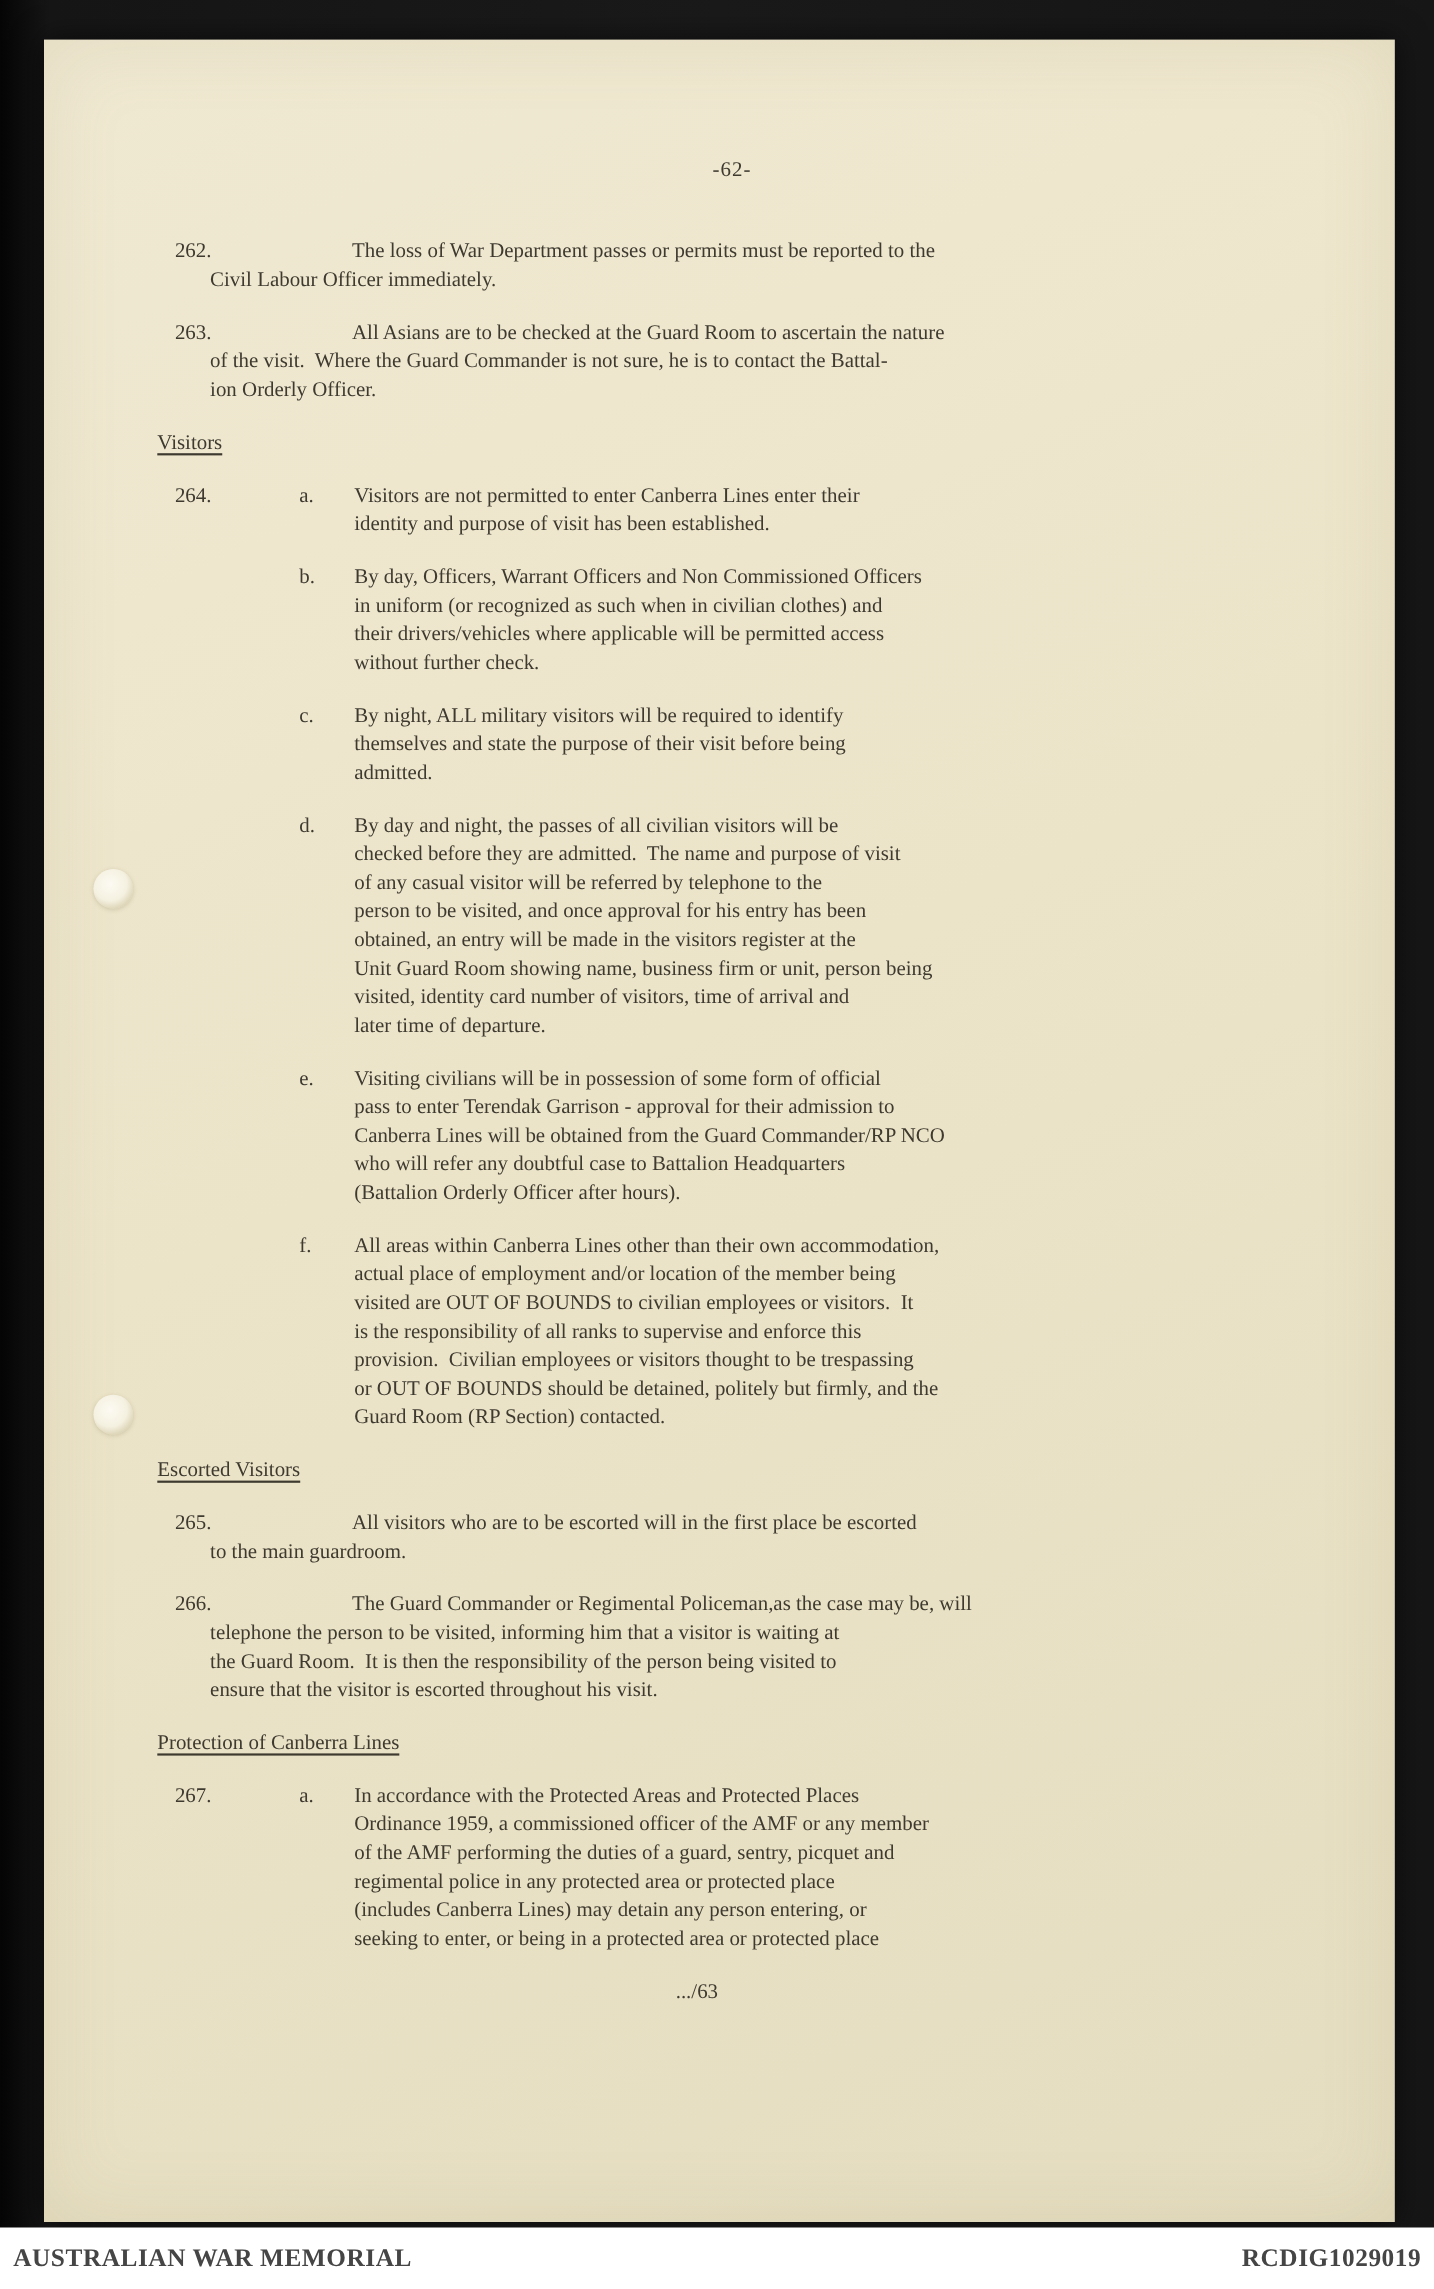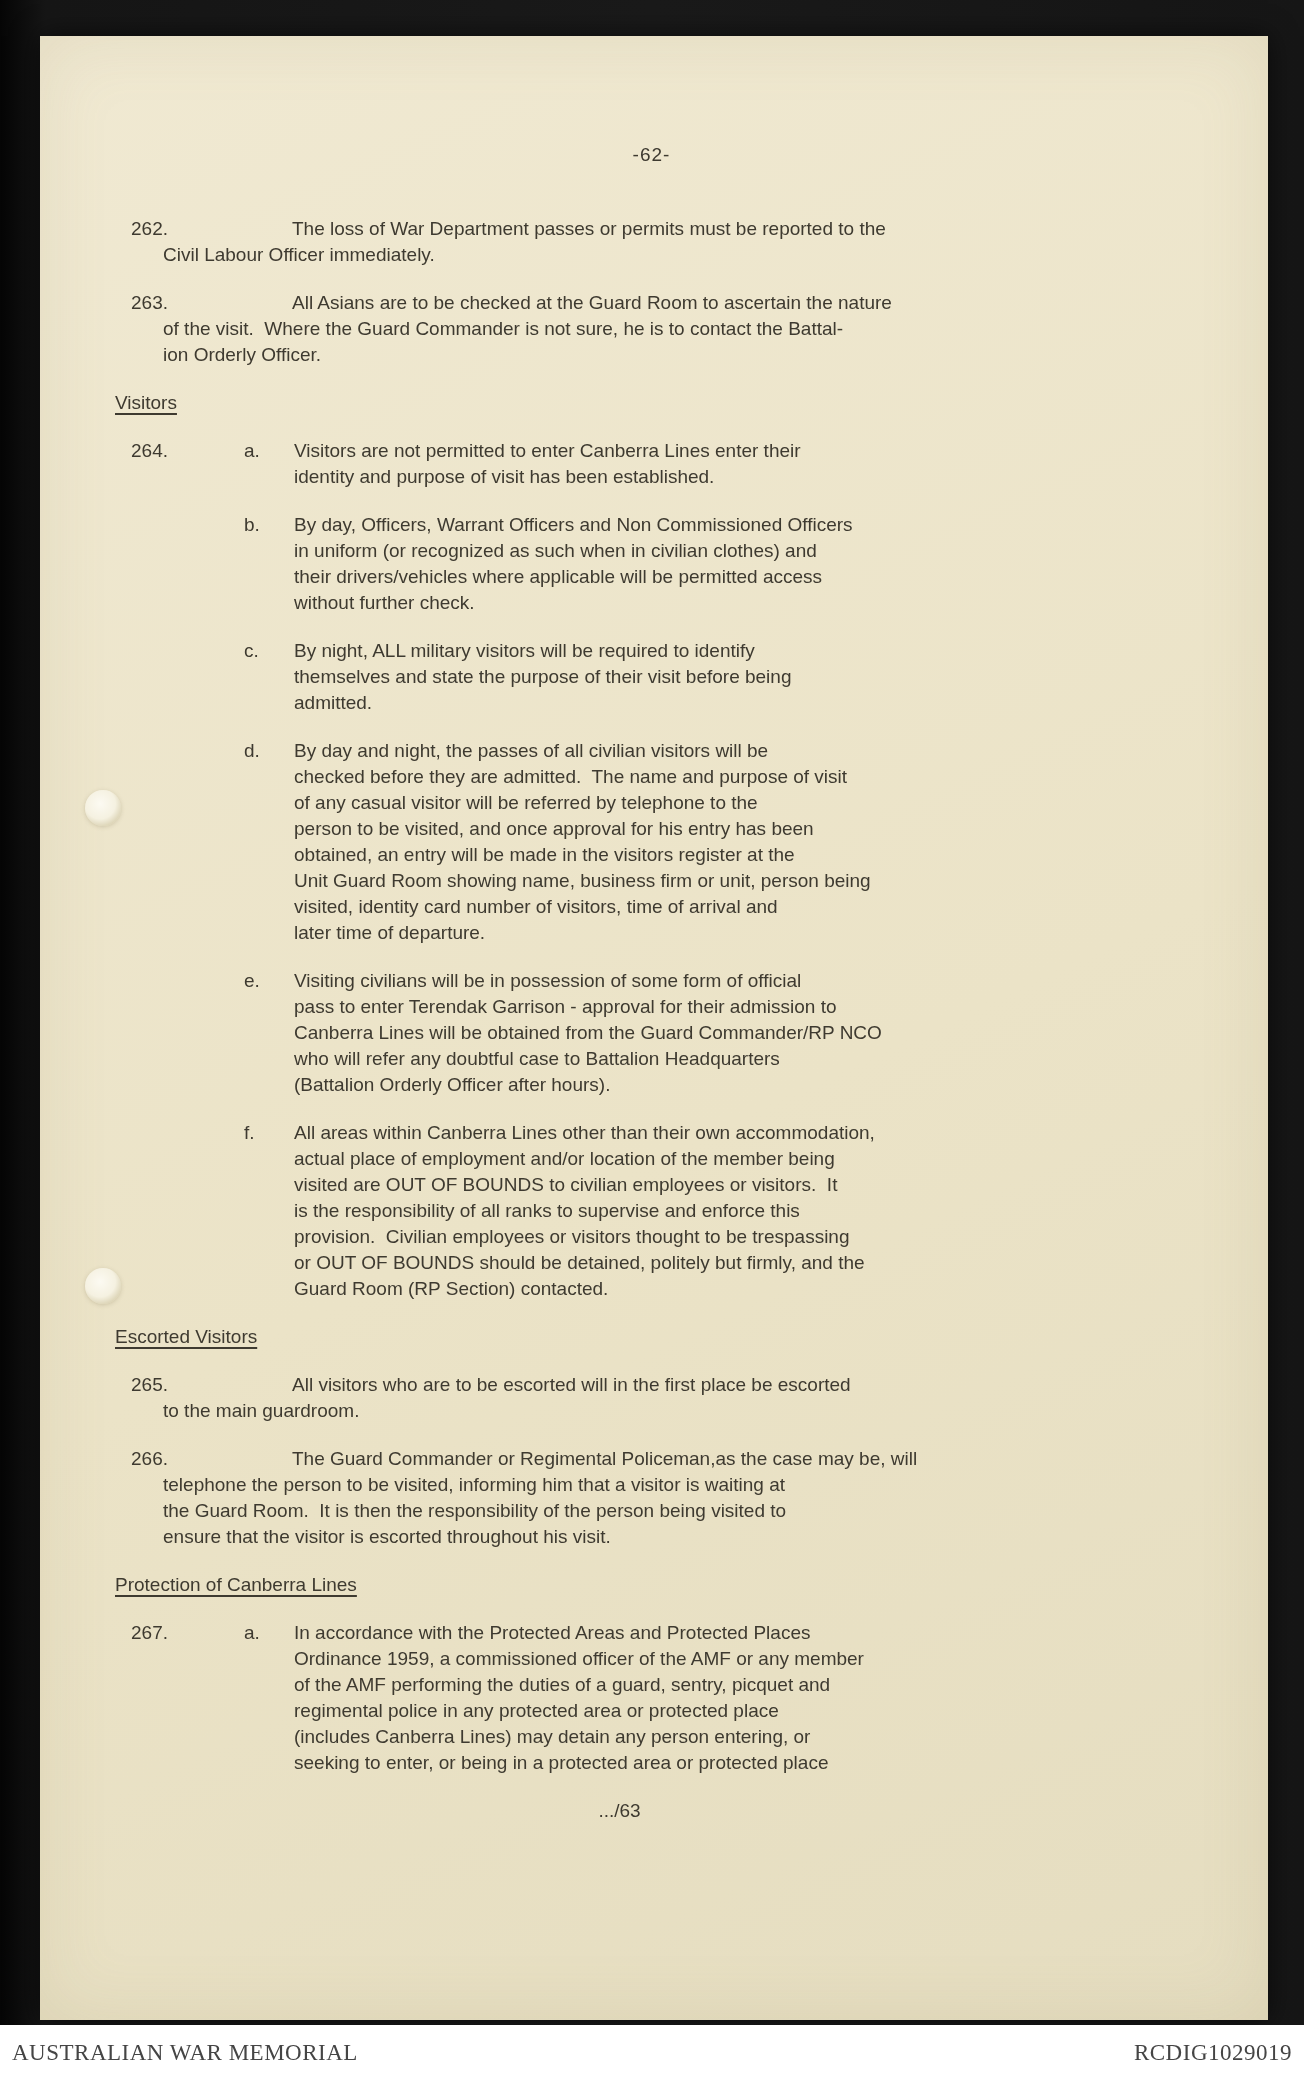--- a/index.html
+++ b/index.html
@@ -18,22 +18,22 @@
   .page {
     position: absolute;
     left: 40px;
     top: 36px;
     width: 1228px;
     height: 1984px;
     background: linear-gradient(155deg, #f0e9d2 0%, #ebe3c7 55%, #e5ddc0 100%);
     box-shadow: 0 0 26px rgba(0,0,0,0.6), inset 0 0 70px rgba(150,135,95,0.14);
   }
   .content {
-    padding: 106px 80px 0 75px;
-    font-family: Liberation Sans, sans-serif;
+    padding: 106px 80px 0 103px;
+    font-family: Liberation Serif, serif;
     font-size: 19px;
     line-height: 26px;
     color: #3e3a30;
   }
   .page-number {
     text-align: center;
     margin-bottom: 48px;
     letter-spacing: 1px;
   }
   .block { margin-bottom: 22px; }
@@ -74,20 +74,21 @@
     background: #ffffff;
     display: flex;
     align-items: center;
     justify-content: space-between;
     padding: 0 12px;
     box-sizing: border-box;
     font-family: "Liberation Serif", serif;
     font-size: 23px;
     color: #454545;
     letter-spacing: 0.5px;
+    font-weight: bold;
   }
 </style>
 </head>
 <body>
 
 <div class="scan">
   <div class="page">
     <div class="hole hole-1"></div>
     <div class="hole hole-2"></div>
 

